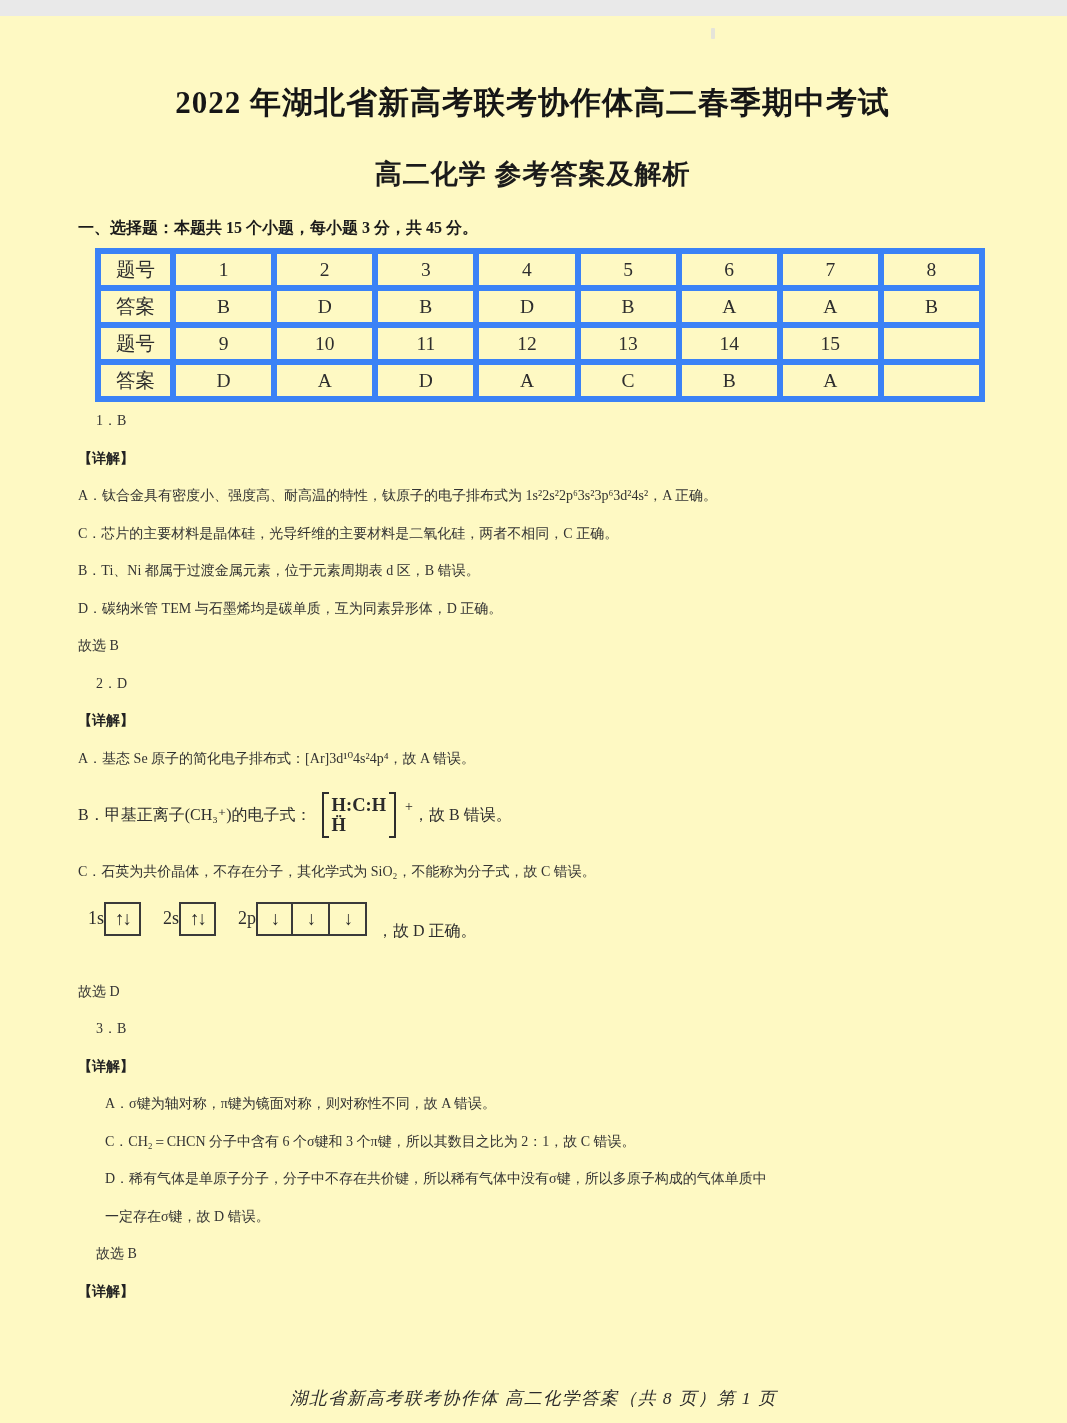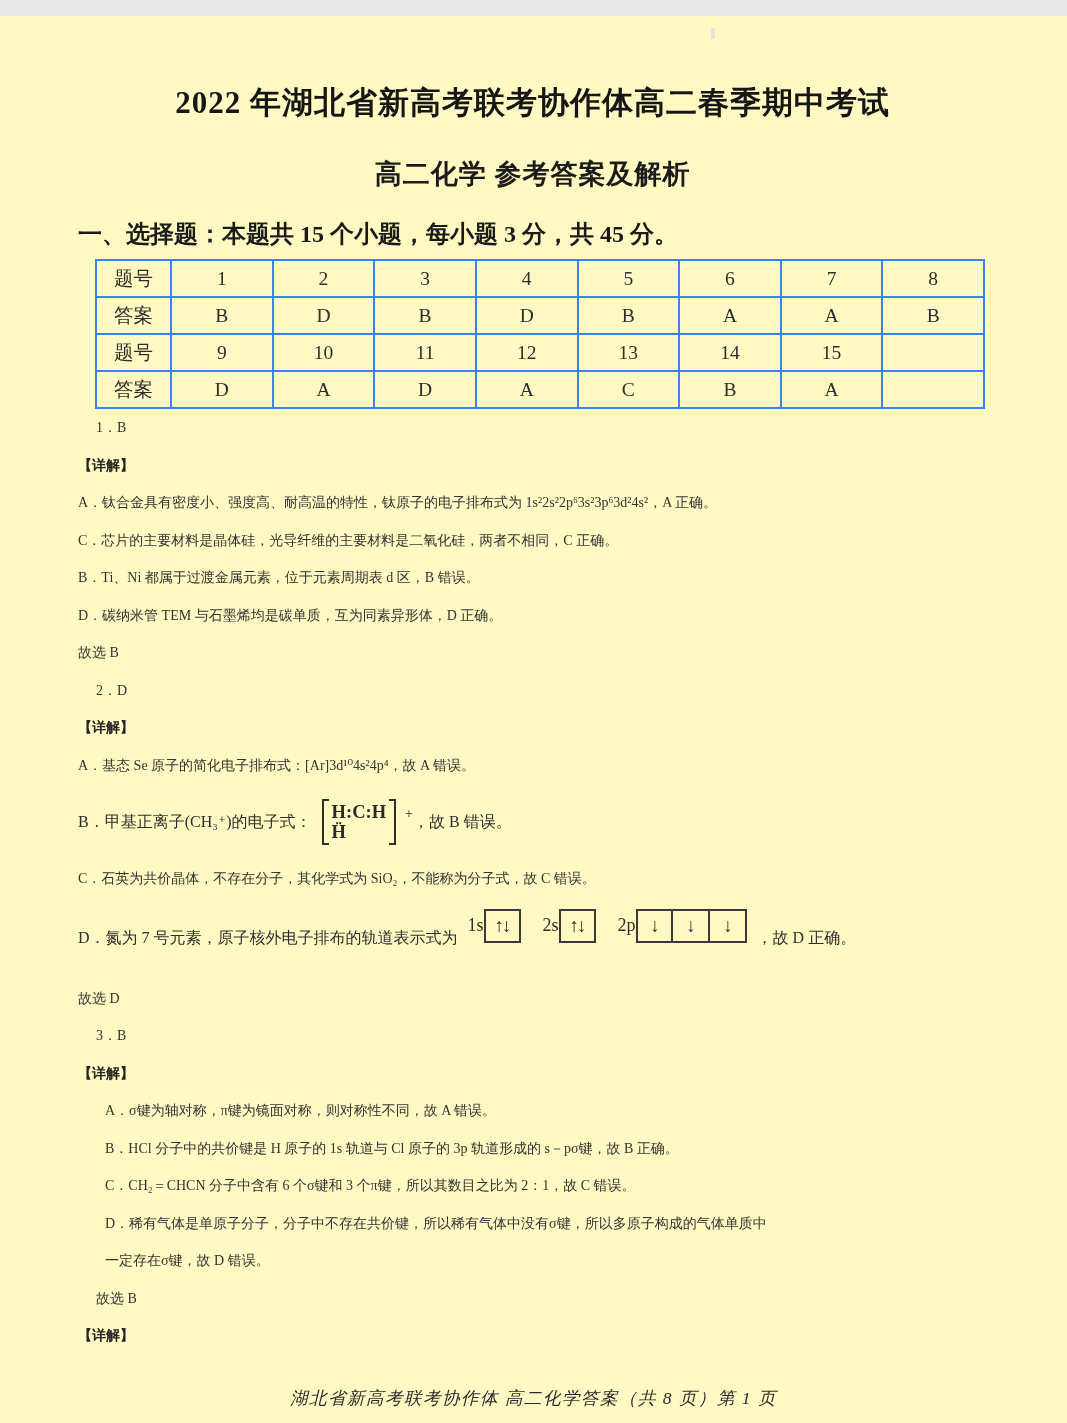--- a/index.html
+++ b/index.html
@@ -25,30 +25,30 @@
     letter-spacing:1px;
   }
   .answer-key-title {
     margin-top:32px;
     text-align:center;
     font-size:27px; font-weight:bold; color:#1b1b1b;
     letter-spacing:1px;
   }
   .section-heading {
     margin-top:26px;
-    font-size:24px; font-weight:bold; color:#1b1b1b;
+    font-size:16px; font-weight:bold; color:#1b1b1b;
   }
   table.answer-table {
     border-collapse:collapse;
     margin:9px 0 0 17px;
     table-layout:fixed;
     width:890px;
   }
   table.answer-table td {
-    border:2px solid #3b82f6;
+    border:6px solid #3b82f6;
     height:37px;
     text-align:center;
     font-size:19.5px;
     color:#2e2e2e;
   }
   table.answer-table td.label-col { width:75px; }
   .solutions { margin-top:0; }
   .line {
     min-height:37.5px; line-height:37.5px;
     font-size:14px; color:#333;
@@ -172,21 +172,20 @@
           </span>
           <span class="ef-bracket ef-right"></span>
         </span>
         <span class="ef-charge">+</span>
         <span>，故 B 错误。</span>
       </div>
 
       <div class="line">C．石英为共价晶体，不存在分子，其化学式为 SiO₂，不能称为分子式，故 C 错误。</div>
 
       <div class="orb-line">
-        <span>D．氮为 7 号元素，原子核外电子排布的轨道表示式为</span>
         <span class="orb">
           <span class="orb-group">
             <span class="orb-label">1s</span>
             <span class="orb-boxes">
               <span class="orb-box">↑↓</span>
             </span>
           </span>
           <span class="orb-group">
             <span class="orb-label">2s</span>
             <span class="orb-boxes">
@@ -203,21 +202,20 @@
           </span>
         </span>
         <span>，故 D 正确。</span>
       </div>
 
       <div class="line">故选 D</div>
 
       <div class="line indent1">3．B</div>
       <div class="line detail">【详解】</div>
       <div class="line indent2">A．σ键为轴对称，π键为镜面对称，则对称性不同，故 A 错误。</div>
-      <div class="line indent2">B．HCl 分子中的共价键是 H 原子的 1s 轨道与 Cl 原子的 3p 轨道形成的 s－pσ键，故 B 正确。</div>
       <div class="line indent2">C．CH₂＝CHCN 分子中含有 6 个σ键和 3 个π键，所以其数目之比为 2：1，故 C 错误。</div>
       <div class="line indent2">D．稀有气体是单原子分子，分子中不存在共价键，所以稀有气体中没有σ键，所以多原子构成的气体单质中</div>
       <div class="line indent2">一定存在σ键，故 D 错误。</div>
       <div class="line indent1">故选 B</div>
 
       <div class="line detail">【详解】</div>
 
     </div>
   </div>
 

